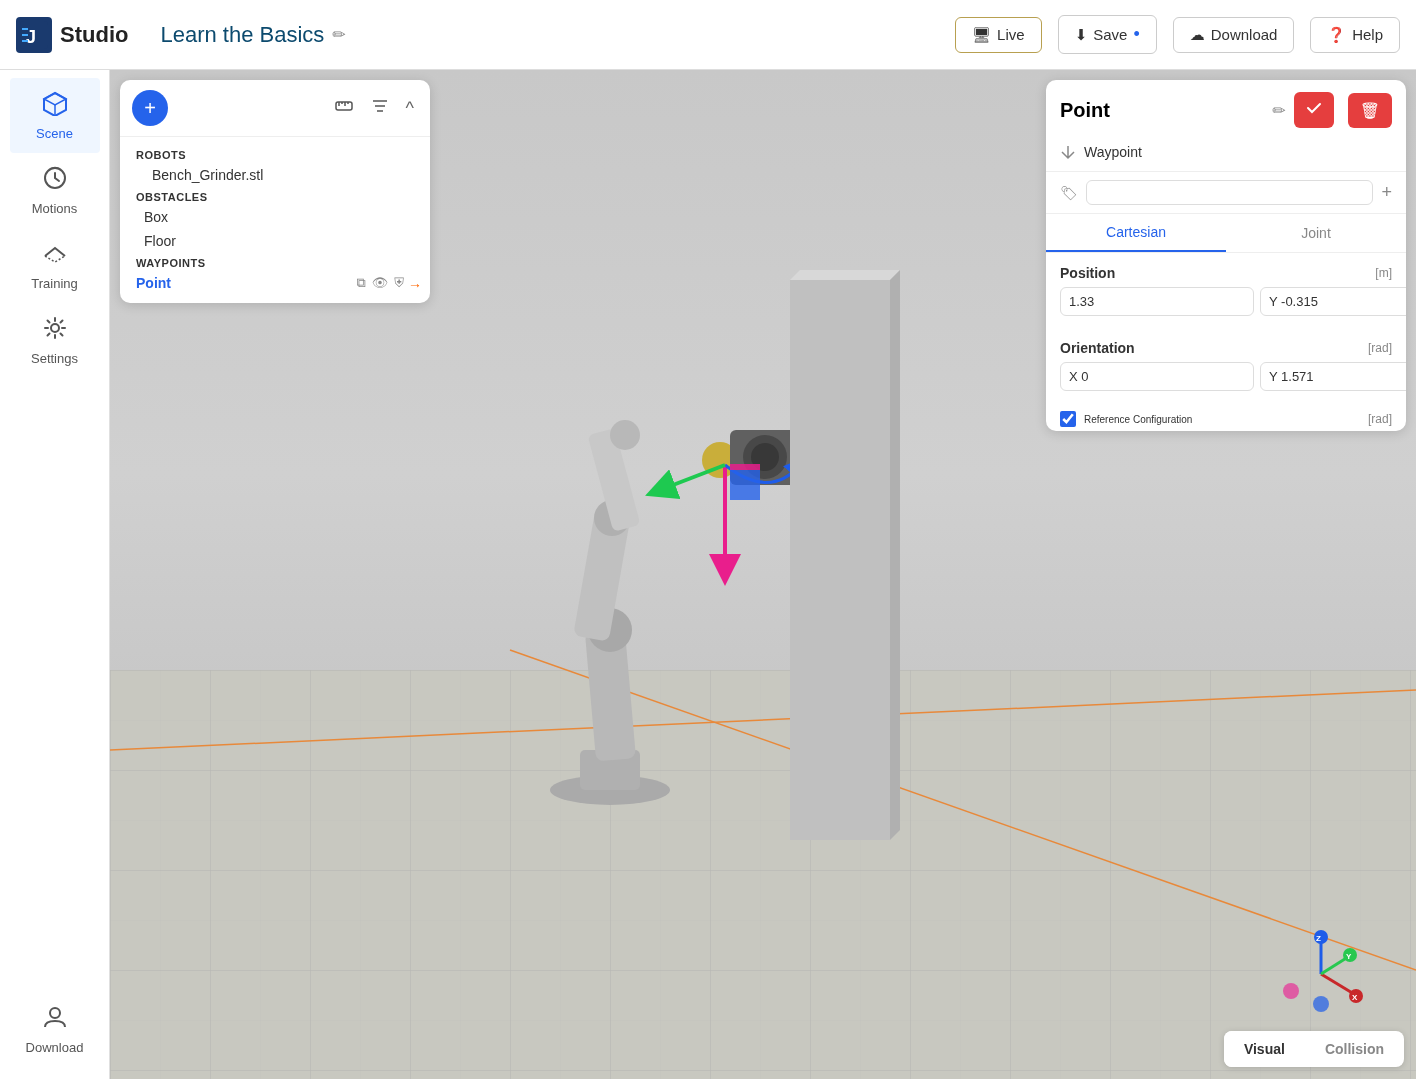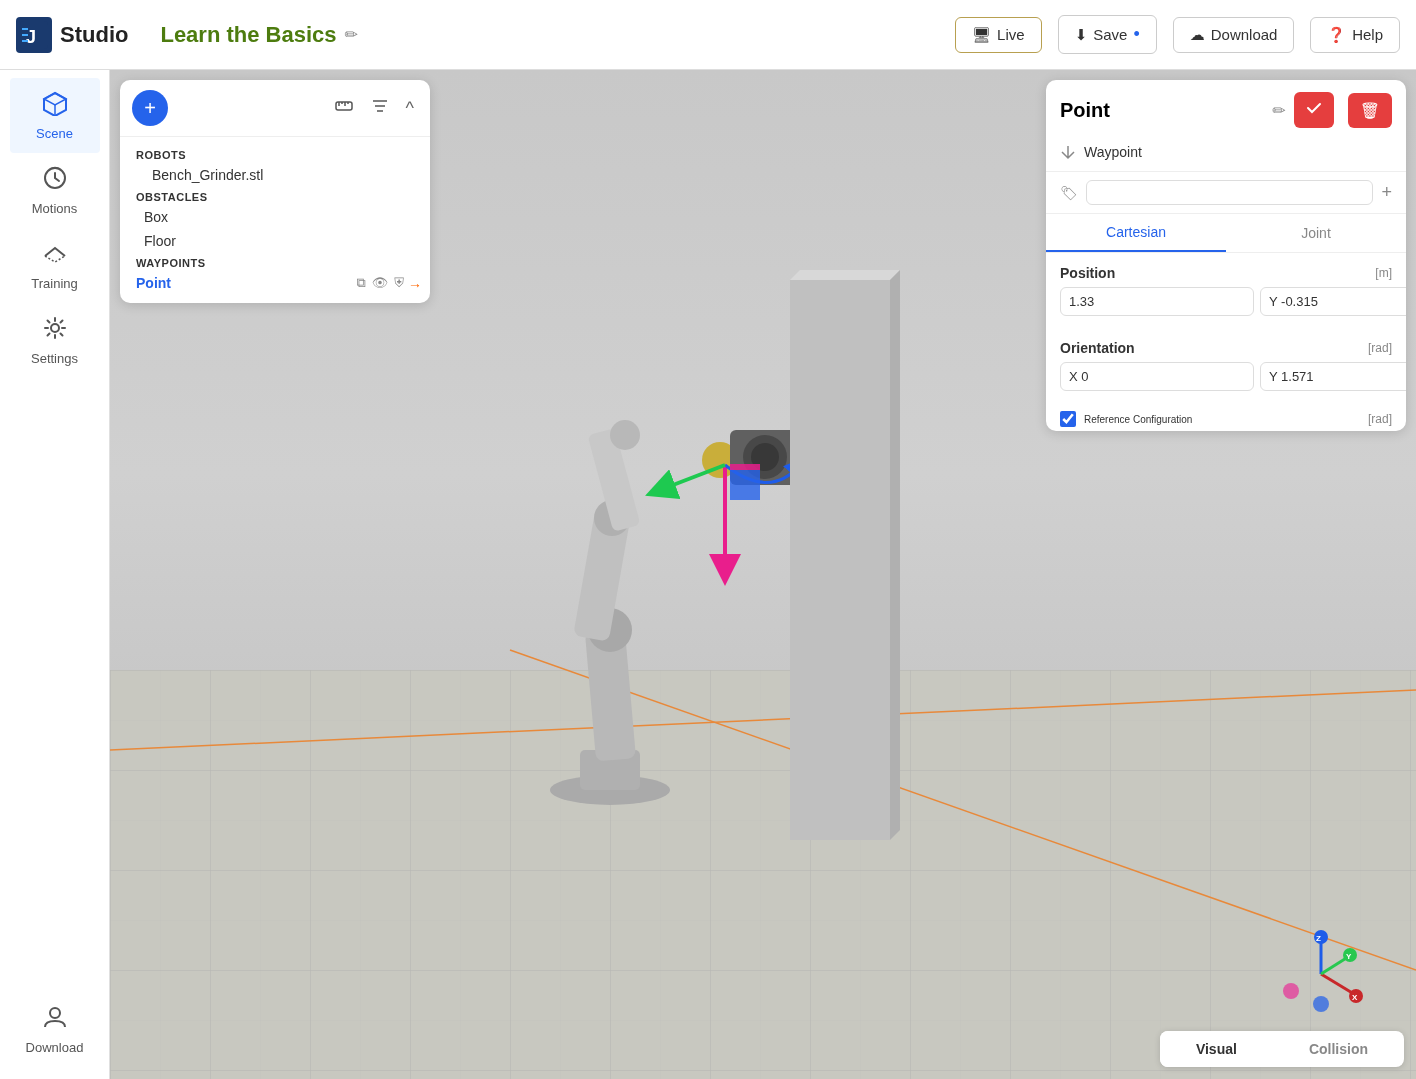--- a/index.html
+++ b/index.html
@@ -3,21 +3,21 @@
   <meta charset="utf-8">
   <style>
     * { box-sizing: border-box; margin: 0; padding: 0; }
     body { font-family: -apple-system, BlinkMacSystemFont, 'Segoe UI', sans-serif; background: #f0f0f0; width: 1416px; height: 1079px; overflow: hidden; display: flex; flex-direction: column; }
 
     
     .topbar { height: 70px; background: #fff; border-bottom: 1px solid #ddd; display: flex; align-items: center; padding: 0 16px; gap: 16px; z-index: 10; }
     .logo-area { display: flex; align-items: center; gap: 8px; font-size: 22px; font-weight: 700; color: #222; margin-right: 16px; }
     .logo-icon { width: 36px; height: 36px; background: #1a3a6e; border-radius: 4px; display: flex; align-items: center; justify-content: center; color: white; font-size: 18px; font-weight: 900; }
     .project-title { display: flex; align-items: center; gap: 8px; }
-    .project-title-text { font-size: 22px; font-weight: 700; color: #4d7c0f; }
+    .project-title-text { font-size: 22px; font-weight: 400; color: #0c4a6e; }
     .edit-icon-btn { background: none; border: none; cursor: pointer; color: #888; font-size: 16px; }
     .topbar-spacer { flex: 1; }
     .topbar-btn { display: flex; align-items: center; gap: 6px; padding: 8px 16px; border: 1px solid #ccc; border-radius: 6px; background: #fff; cursor: pointer; font-size: 15px; color: #333; }
     .topbar-btn.live { border: 1px solid #b8a050; background: #fff; color: #333; }
     .topbar-btn.save { background: #fff; }
     .topbar-btn.download { background: #fff; }
     .topbar-btn.help { background: #fff; }
     .save-dot { color: #2563eb; font-size: 18px; }
 
     
@@ -72,21 +72,21 @@
     .coord-field { border: 1px solid #ddd; border-radius: 6px; padding: 6px 8px; font-size: 13px; color: #333; }
     .ref-config-row { display: flex; align-items: center; gap: 8px; padding: 8px 14px 4px; }
     .checkbox { width: 16px; height: 16px; accent-color: #2563eb; }
     .ref-config-label { font-size: 10px; color: #333; flex: 1; }
     .ref-config-unit { font-size: 12px; color: #888; }
     .joints-grid { display: grid; grid-template-columns: 1fr 1fr; gap: 6px; padding: 4px 14px 12px; }
     .joint-field { border: 1px solid #ddd; border-radius: 6px; padding: 6px 8px; font-size: 13px; color: #333; }
 
     
     .visual-collision-bar { position: absolute; bottom: 12px; right: 12px; display: flex; background: #fff; border-radius: 8px; box-shadow: 0 1px 6px rgba(0,0,0,0.15); overflow: hidden; }
-    .vc-btn { padding: 10px 36px; font-size: 14px; font-weight: 600; background: none; border: none; cursor: pointer; color: #333; }
+    .vc-btn { padding: 10px 20px; font-size: 14px; font-weight: 600; background: none; border: none; cursor: pointer; color: #333; }
     .vc-btn.active { background: #fff; font-weight: 700; }
     .vc-btn:not(.active) { color: #888; }
 
     
     .axis-indicator { position: absolute; bottom: 70px; right: 60px; width: 80px; height: 80px; }
 
     
     .scene-svg { width: 100%; height: 100%; position: absolute; top: 0; left: 0; pointer-events: none; }
   </style>
 </head>

